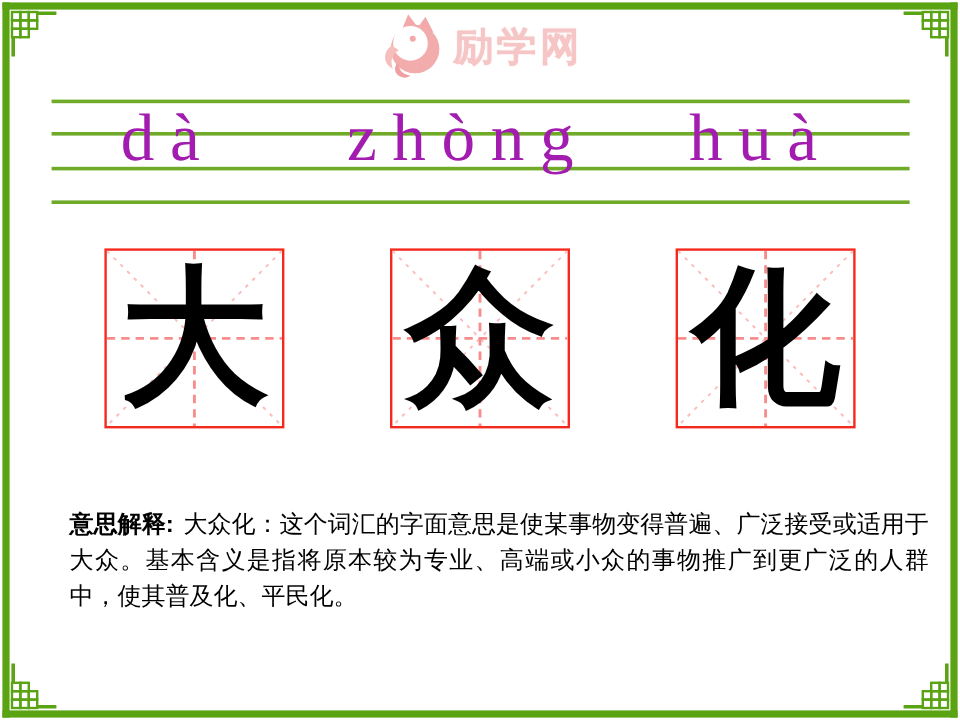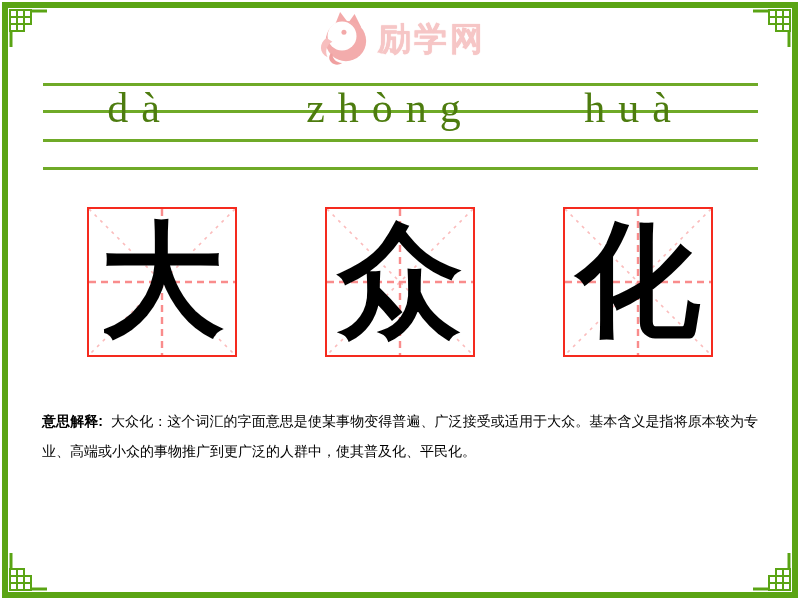--- a/index.html
+++ b/index.html
@@ -25,39 +25,39 @@
   .logo-text{
     font-family:"Liberation Sans","DejaVu Sans",sans-serif;
     font-weight:bold;font-size:33px;letter-spacing:3px;color:#f6c6c6;
     text-shadow:0 0 1px #f3b2b2;line-height:1;
   }
   
   .py-line{position:absolute;left:43px;width:715px;height:3px;background:#6faa28;}
   .py-line.l1{top:83px;}.py-line.l2{top:110px;}.py-line.l3{top:139px;}.py-line.l4{top:167px;}
   .py{
     position:absolute;top:87px;transform:translateX(-50%);
-    font-size:42px;line-height:1;letter-spacing:13px;color:#4d7c0f;white-space:nowrap;
+    font-size:56px;line-height:1;letter-spacing:13px;color:#a21caf;white-space:nowrap;
   }
   .py.s1{left:140px;}.py.s2{left:390px;}.py.s3{left:634px;}
   
   .hanzi-box{
     position:absolute;top:207px;width:146px;height:146px;
     border:2px solid #f52a1e;background:#fff;
   }
   .hanzi-box.b1{left:87px;}.hanzi-box.b2{left:325px;}.hanzi-box.b3{left:563px;}
   .guides{position:absolute;left:0;top:0;width:146px;height:146px;}
   .hanzi{
     position:absolute;left:0;top:0;width:146px;height:146px;
     display:flex;align-items:center;justify-content:center;
     font-size:124px;line-height:1;color:#000;font-weight:600;
   }
   
   .definition{
-    position:absolute;left:42px;top:406px;width:716px;margin:0;
-    font-size:14px;line-height:30px;color:#000;text-align:justify;
+    position:absolute;left:42px;top:406px;width:716px;margin:16px;
+    font-size:20px;line-height:30px;color:#000;text-align:justify;
   }
   .def-label{padding-right:8px;font-family:"Liberation Sans","DejaVu Sans",sans-serif;}
 </style>
 </head>
 <body>
 
 <div class="page">
 
   <svg width="0" height="0" style="position:absolute">
     <defs>

